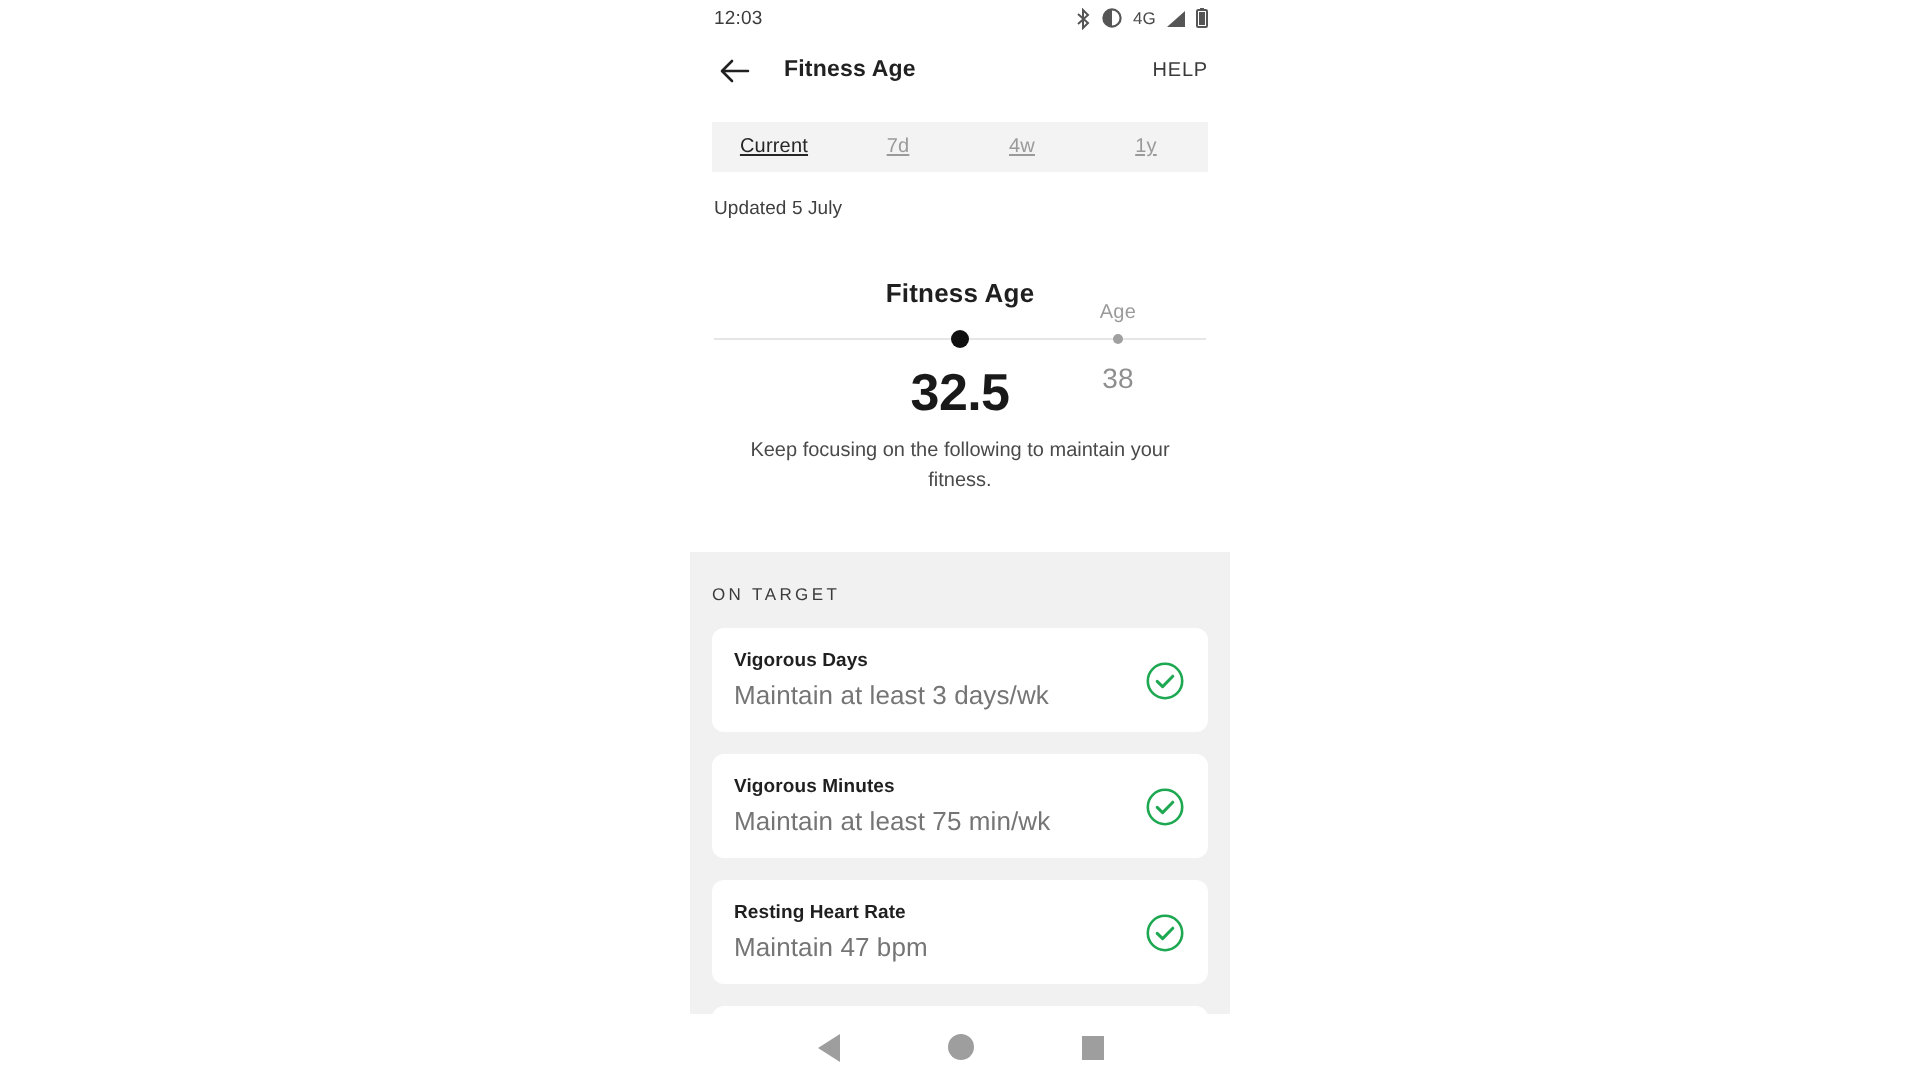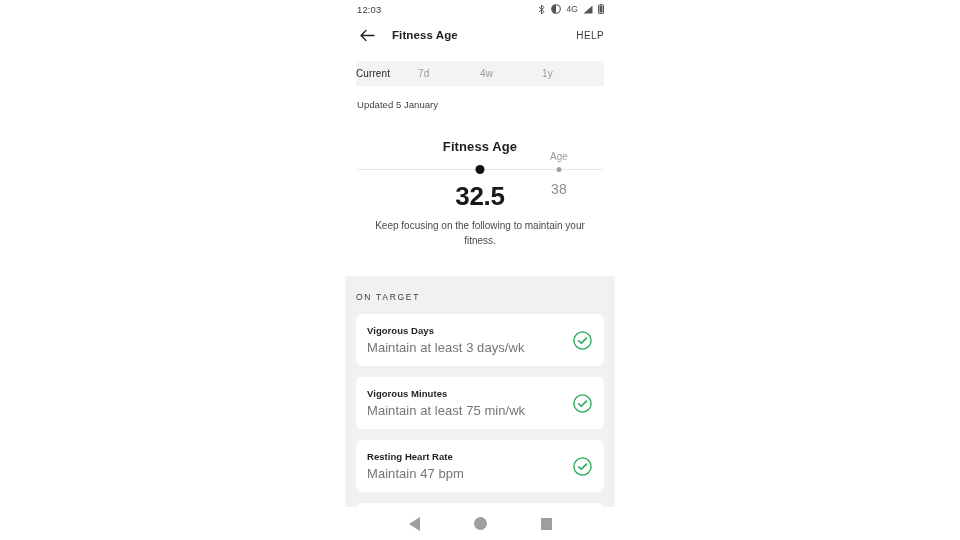--- a/index.html
+++ b/index.html
@@ -87,25 +87,27 @@
   
   .tabbar-wrap { padding: 9px 11px 0 11px; }
   .tabbar {
     background: #f3f3f3;
     height: 25px;
     display: flex;
     align-items: center;
   }
   .tab {
     flex: 1;
+    text-align: center;
     font-size: 10px;
     color: #9a9a9a;
     letter-spacing: .1px;
     cursor: pointer;
     line-height: 25px;
+    text-decoration: underline;
   }
   .tab.is-active {
     color: #262626;
   }
 
   
   .updated {
     font-size: 9.5px;
     color: #3f3f3f;
     padding: 13px 0 0 12px;
@@ -350,21 +352,21 @@
 
     <div class="tabbar-wrap">
       <div class="tabbar">
         <div class="tab is-active">Current</div>
         <div class="tab">7d</div>
         <div class="tab">4w</div>
         <div class="tab">1y</div>
       </div>
     </div>
 
-    <div class="updated">Updated 5 January</div>
+    <div class="updated">Updated 5 July</div>
 
     <div class="gauge">
       <div class="gauge-track"></div>
 
       <div class="gauge-marker marker-primary" id="marker0" style="left: 135px;">
         <div class="m-label">Fitness Age</div>
         <div class="m-dot"></div>
         <div class="m-value">32.5</div>
       </div>
 

